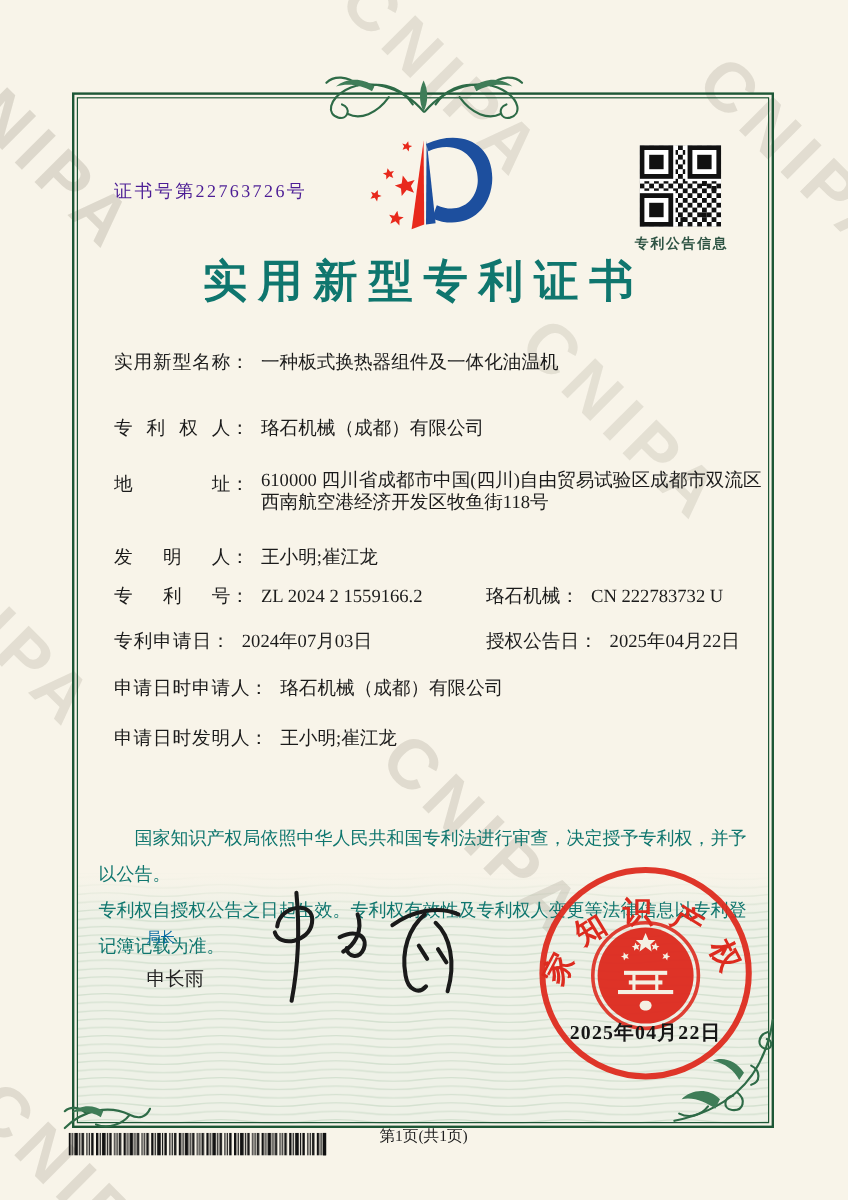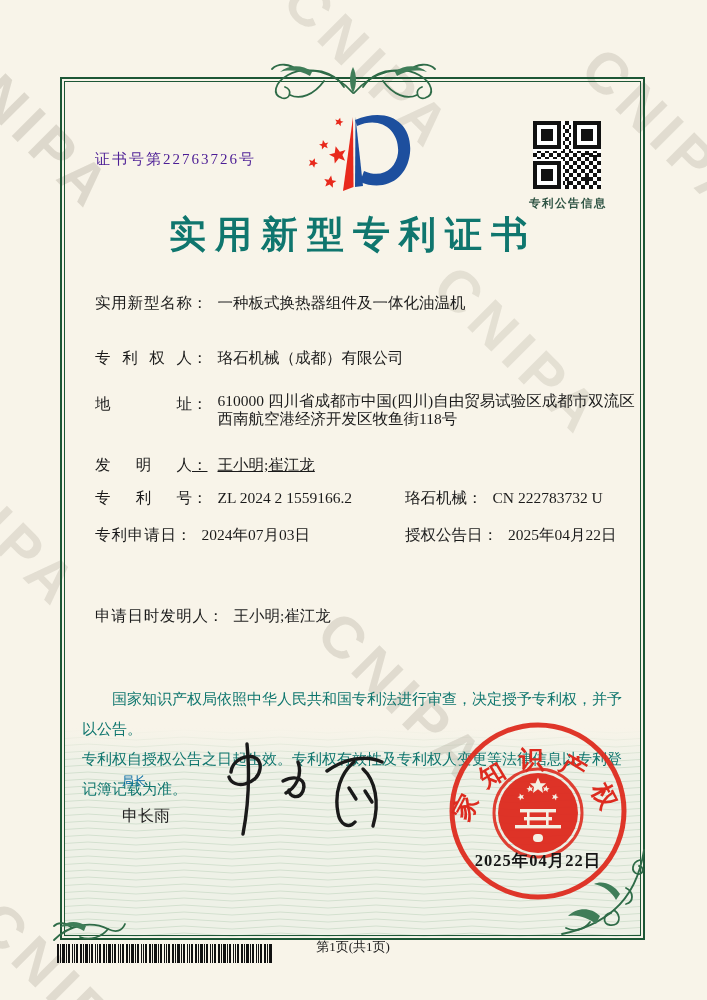--- a/index.html
+++ b/index.html
@@ -173,21 +173,21 @@
   </div>
 
   <div class="z row" style="top:346px;">
     <span class="lbl w97">专利权人</span><span class="colon">：</span><span class="val">珞石机械（成都）有限公司</span>
   </div>
 
   <div class="z row" style="top:392px;">
     <span class="lbl w97">地址</span><span class="colon">：</span><span class="val val-block">610000 四川省成都市中国(四川)自由贸易试验区成都市双流区西南航空港经济开发区牧鱼街118号</span>
   </div>
 
-  <div class="z row" style="top:453px;text-decoration:underline;">
+  <div class="z row" style="top:453px;">
     <span class="lbl w97">发明人</span><span class="colon">：</span><span class="val">王小明;崔江龙</span>
   </div>
 
   <div class="z row" style="top:486px;width:540px;">
     <span>
       <span class="lbl w97">专利号</span><span class="colon">：</span><span class="val">ZL 2024 2 1559166.2</span>
     </span>
     <span class="col-right">
       <span class="lbl">珞石机械</span><span class="colon">：</span><span class="val">CN 222783732 U</span>
     </span>
@@ -195,20 +195,23 @@
 
   <div class="z row" style="top:523px;width:540px;">
     <span>
       <span class="lbl w81">专利申请日</span><span class="colon">：</span><span class="val">2024年07月03日</span>
     </span>
     <span class="col-right">
       <span class="lbl">授权公告日</span><span class="colon">：</span><span class="val">2025年04月22日</span>
     </span>
   </div>
 
+  <div class="z row" style="top:562px;">
+    <span class="lbl w113">申请日时申请人</span><span class="colon">：</span><span class="val">珞石机械（成都）有限公司</span>
+  </div>
 
   <div class="z row" style="top:604px;">
     <span class="lbl w113">申请日时发明人</span><span class="colon">：</span><span class="val">王小明;崔江龙</span>
   </div>
 
   <div class="z legal">
     <div class="l1">国家知识产权局依照中华人民共和国专利法进行审查，决定授予专利权，并予以公告。</div>
     <div class="l2">专利权自授权公告之日起生效。专利权有效性及专利权人变更等法律信息以专利登记簿记载为准。</div>
   </div>
 

